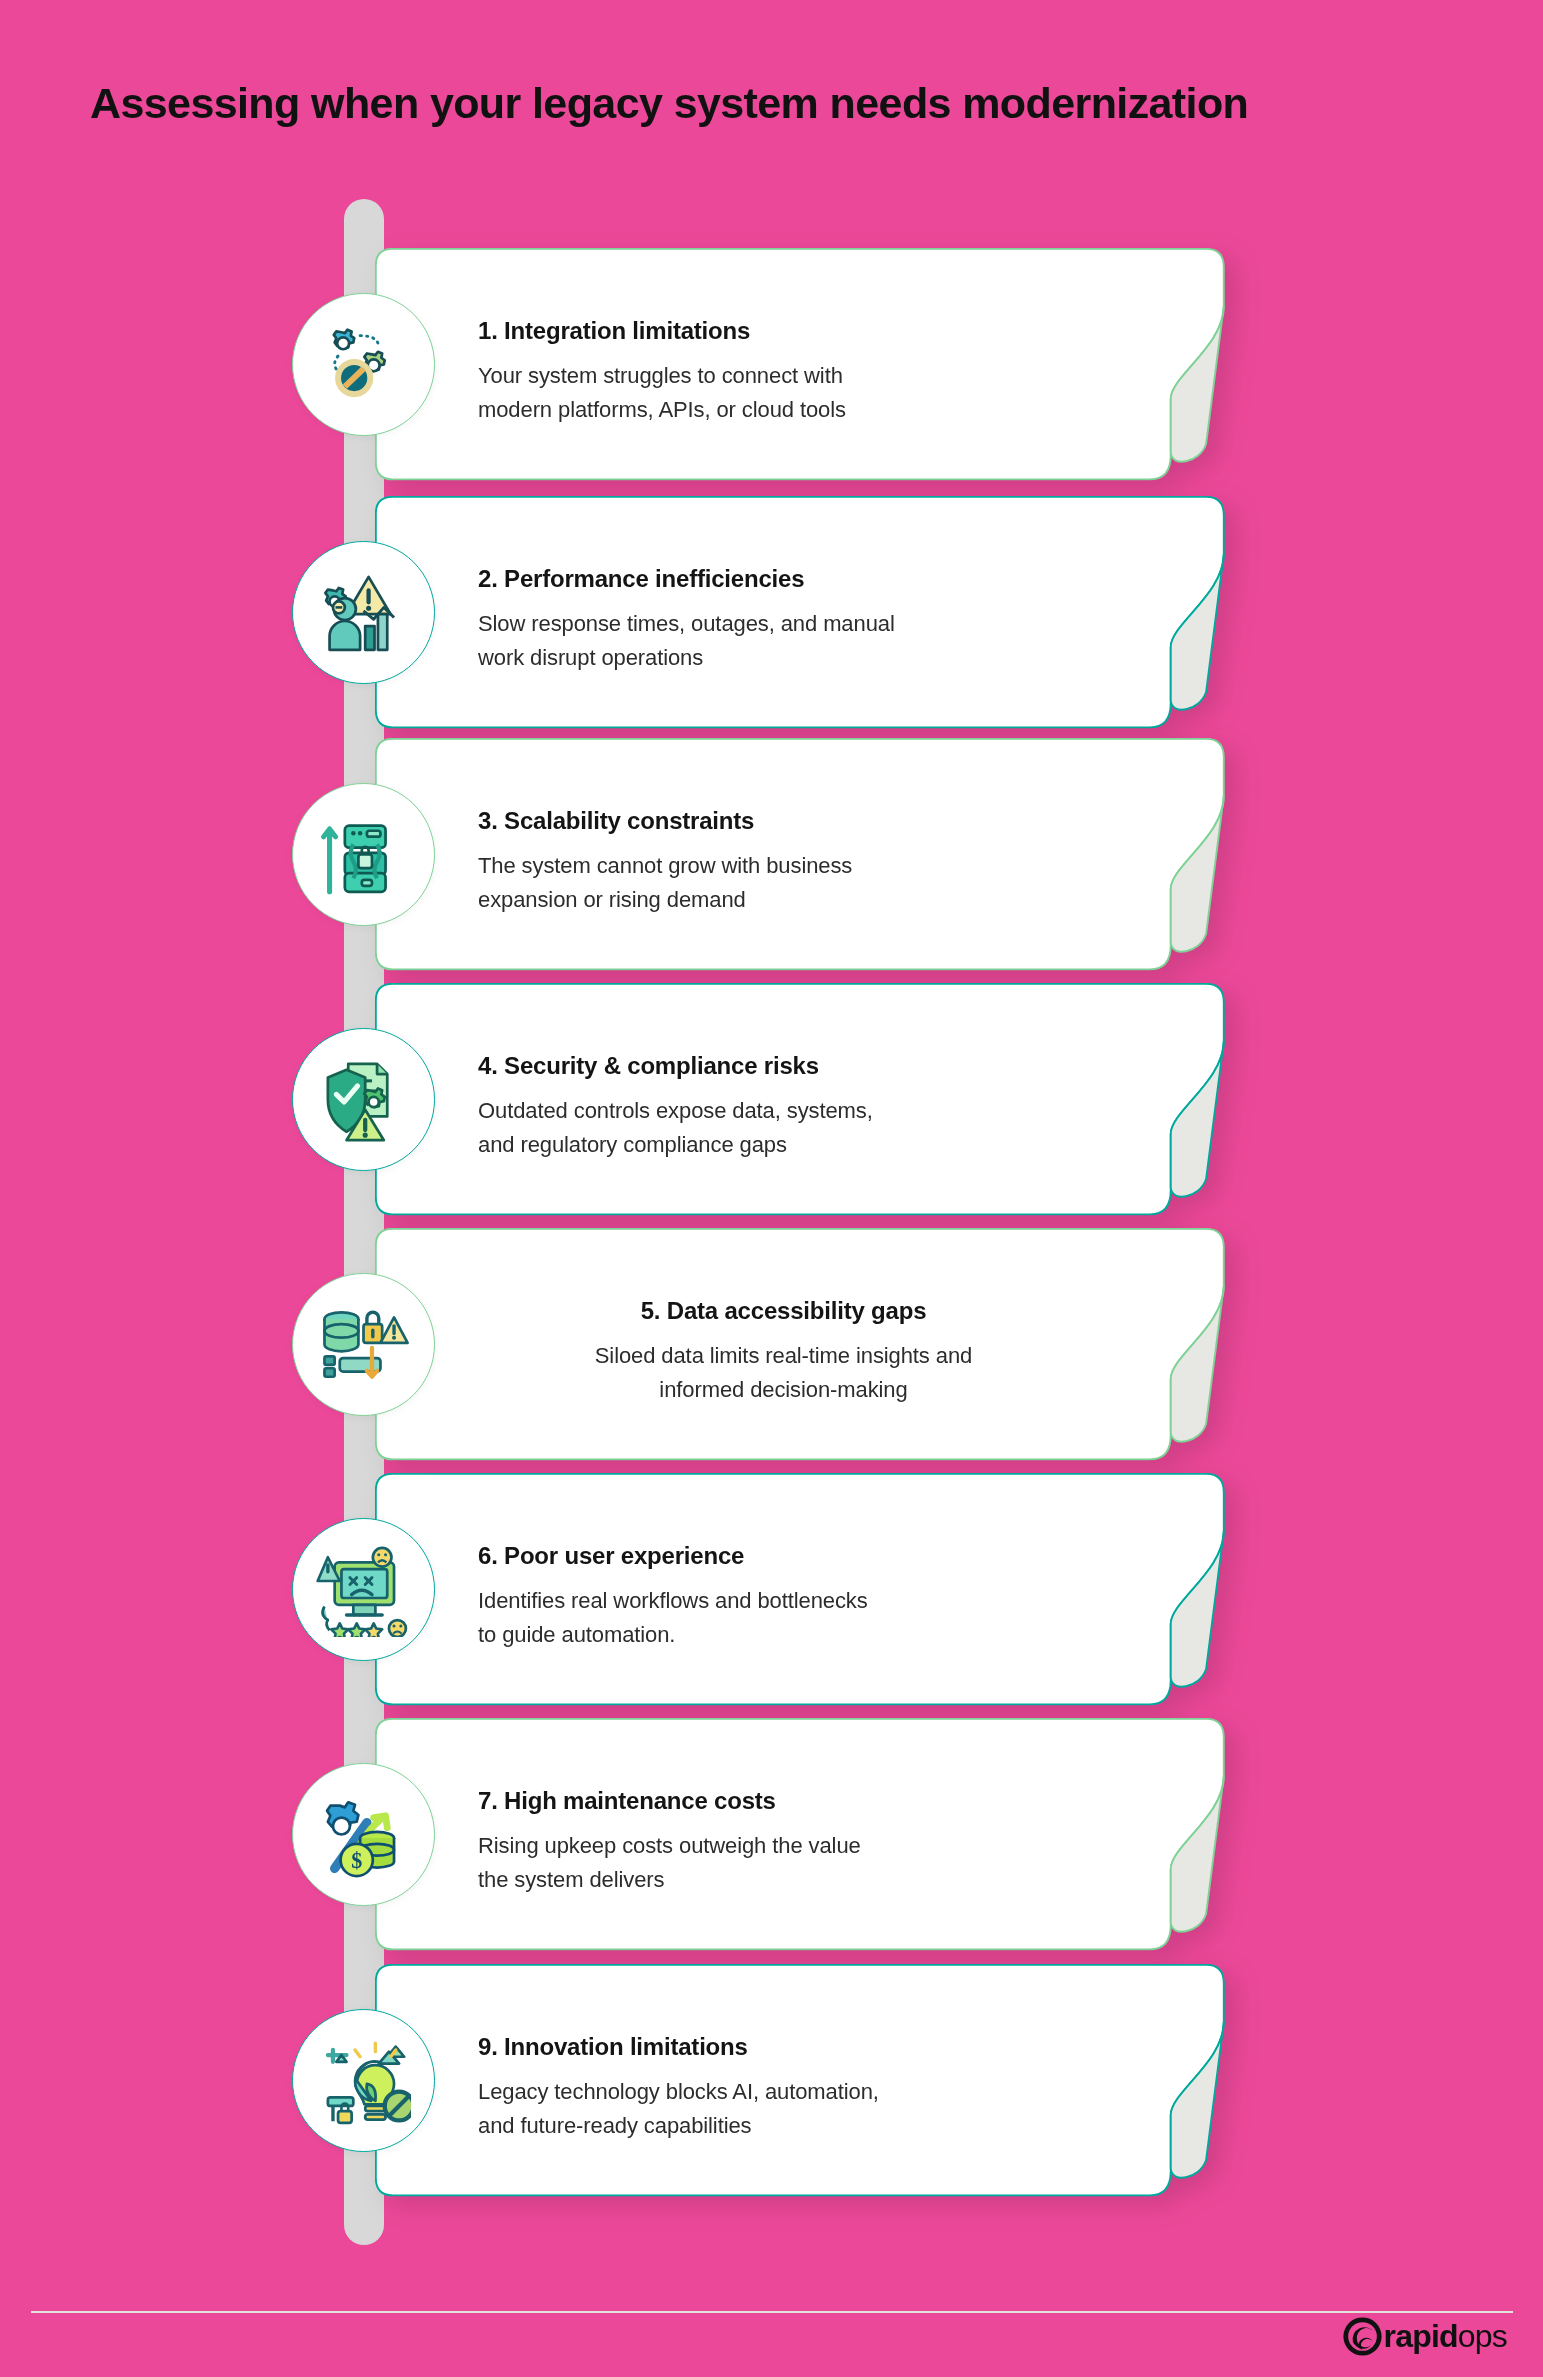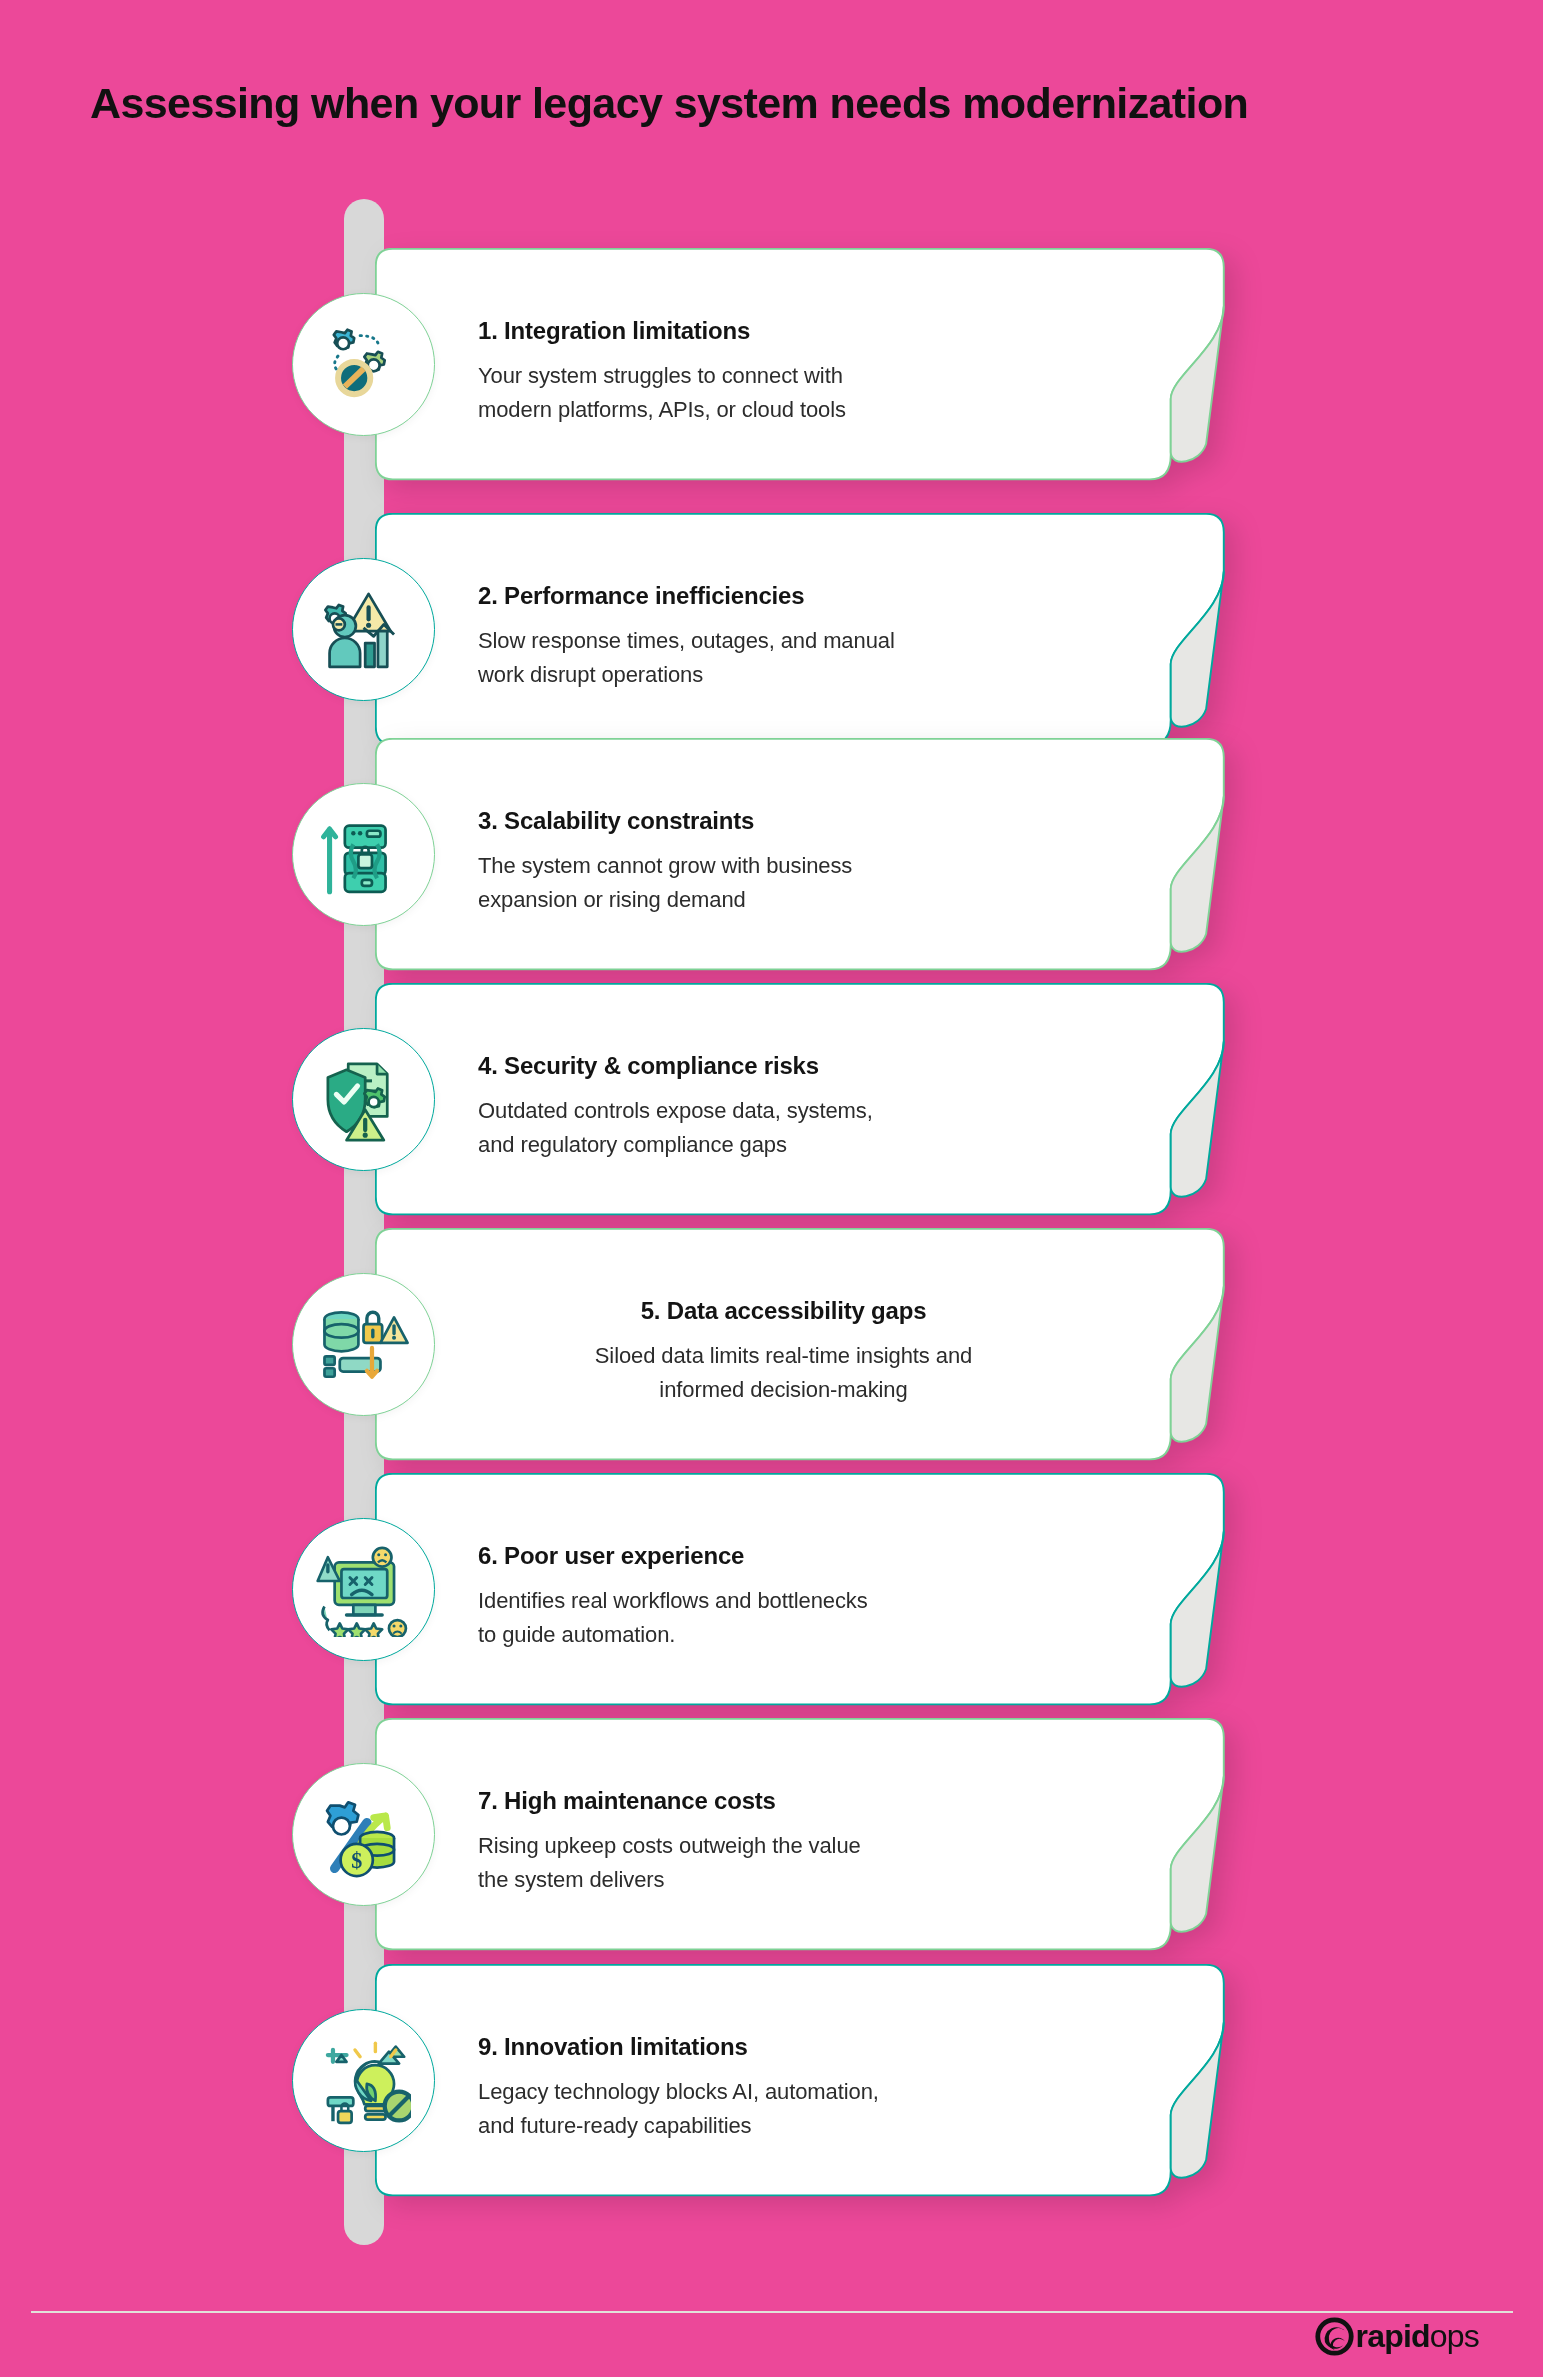--- a/index.html
+++ b/index.html
@@ -59,21 +59,21 @@
     font-size:22px; font-weight:400; color:#2c2c2c;
     line-height:1.52; letter-spacing:-0.1px; white-space:pre-line;
   }
 
   
   .footer-rule {
     position:absolute; left:31px; top:2311px;
     width:1482px; height:1.6px; background:#e2e1db;
   }
   .logo {
-    position:absolute; right:64px; top:2315px;
+    position:absolute; right:36px; top:2315px;
     display:flex; align-items:center; 
   }
   .logo svg { display:block; }
   .logo-word {
     font-size:32px; color:#111; letter-spacing:-0.8px;
     font-family:"Liberation Sans", sans-serif;
   }
   .logo-word b { font-weight:700; }
   .logo-word span { font-weight:400; }
 </style>
@@ -126,21 +126,21 @@
       <path d="M26 46 q-8 10 0 18"></path>
     </g>
           </svg>
     </div>
     <div class="card-text">
       <div class="card-title">1. Integration limitations</div>
       <div class="card-desc">Your system struggles to connect with
 modern platforms, APIs, or cloud tools</div>
     </div>
       </div>
-      <div class="row" style="top: 513px;">
+      <div class="row" style="top: 496px;">
     <div class="card-wrap">
       <div class="card-shadow">
         <svg class="card-svg" viewBox="0 0 1060 290" preserveAspectRatio="none">
           <path d="M 22 1
           H 1034
           Q 1056 1 1056 24
           L 1056 72.5
           C 1056 121.8 990 159.8 990 187.8
           L 990 258
           Q 990 288 964 288

